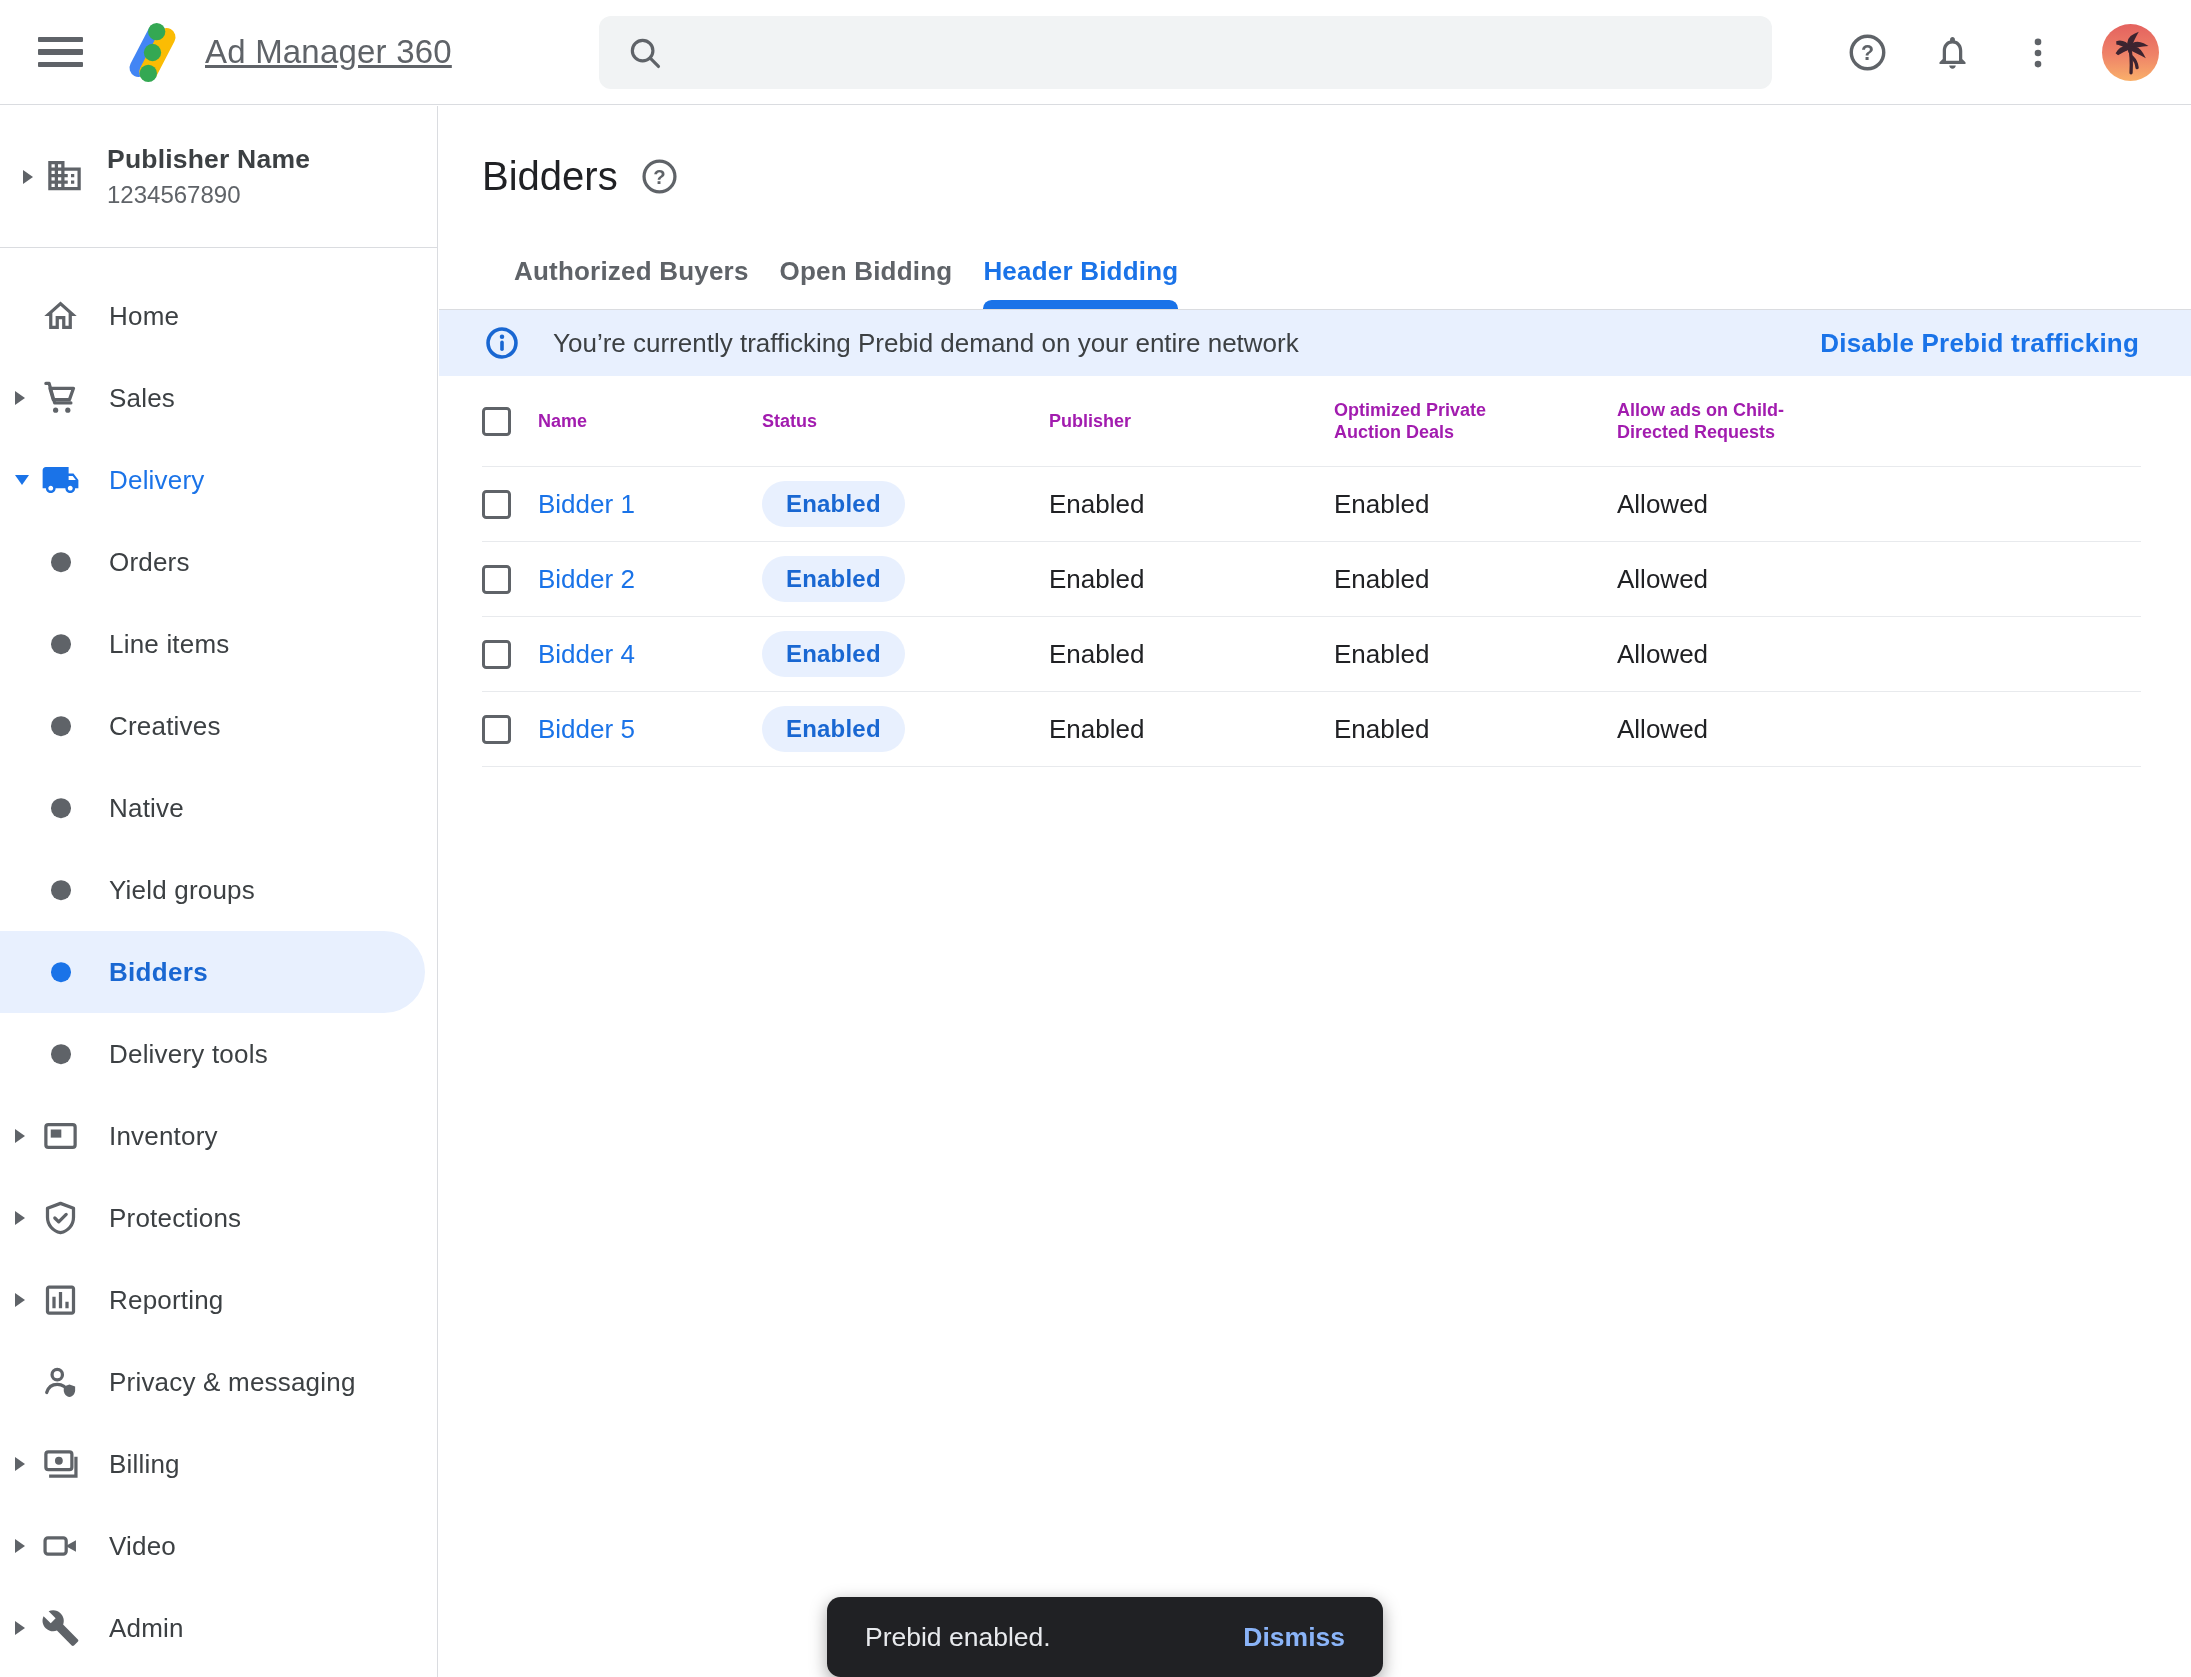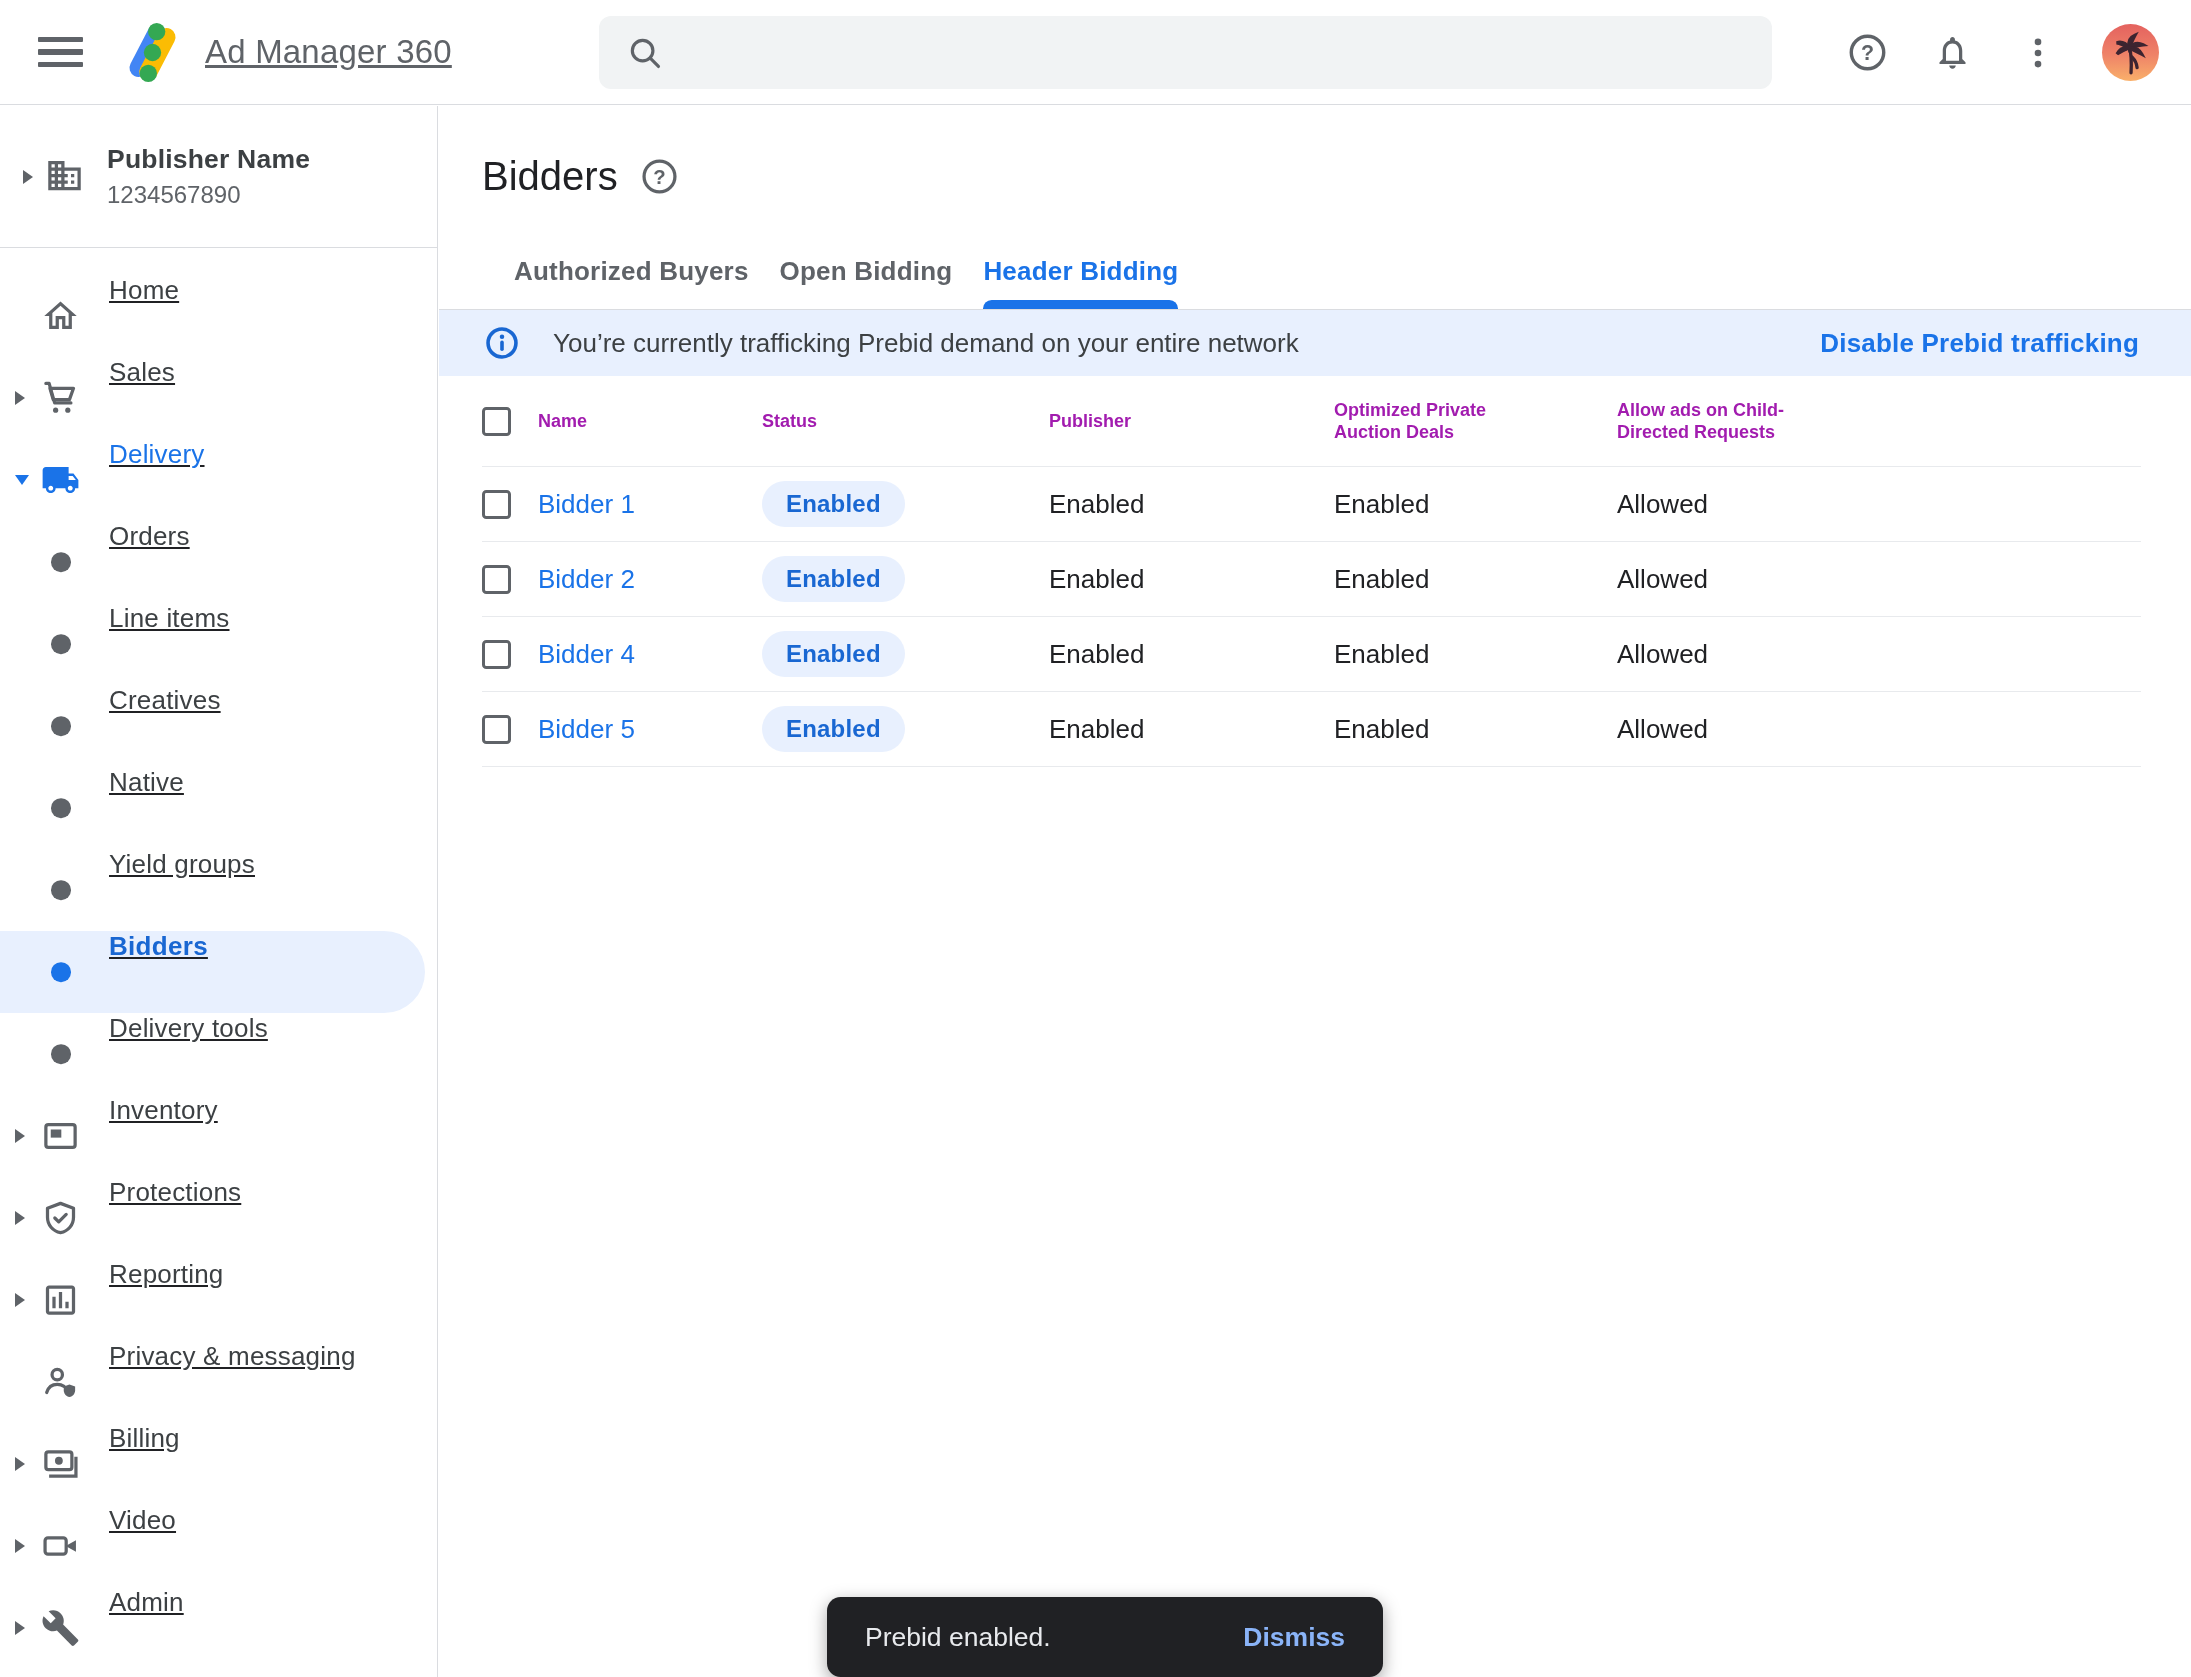--- a/index.html
+++ b/index.html
@@ -60,23 +60,22 @@
     border-bottom: 0.9px solid #dadce0;
   }
   .publisher .tri { position: absolute; left: 23px; }
   .publisher .bld { position: absolute; left: 45px; }
   .publisher .ptxt { margin-left: 107px; }
   .pub-name { font-size: 26.5px; font-weight: 700; color: #3c4043; letter-spacing: 0.2px; }
   .pub-id { font-size: 24px; color: #5f6368; margin-top: 6.8px; }
 
   .nav { padding-top: 27px; }
   .nav-item {
-    position: relative; height: 82px; display: flex; align-items: flex-start; cursor: pointer;
+    position: relative; height: 82px; display: flex; align-items: center; cursor: pointer;
     width: 425px;
-    text-decoration: underline;
   }
   .nav-item .arrow { position: absolute; left: 15.4px; top: 50%; transform: translateY(-50%); }
   .nav-item .nicon { position: absolute; left: 40px; top: 50%; transform: translateY(-50%); width: 41px; height: 41px; display:flex; align-items:center; justify-content:center; }
   .nav-item .bullet {
     position: absolute; left: 51px; top: 50%; transform: translateY(-50%);
     width: 19.7px; height: 19.7px; border-radius: 50%; background: #5f6368;
   }
   .nav-item .nlabel { margin-left: 109px; font-size: 26px; color: #3c4043; letter-spacing: 0.2px; white-space: nowrap; }
   .tri-right { width: 0; height: 0; border-top: 7.7px solid transparent; border-bottom: 7.7px solid transparent; border-left: 10.3px solid #5f6368; }
   .tri-down { width: 0; height: 0; border-left: 7.7px solid transparent; border-right: 7.7px solid transparent; border-top: 10.3px solid #1a73e8; }

